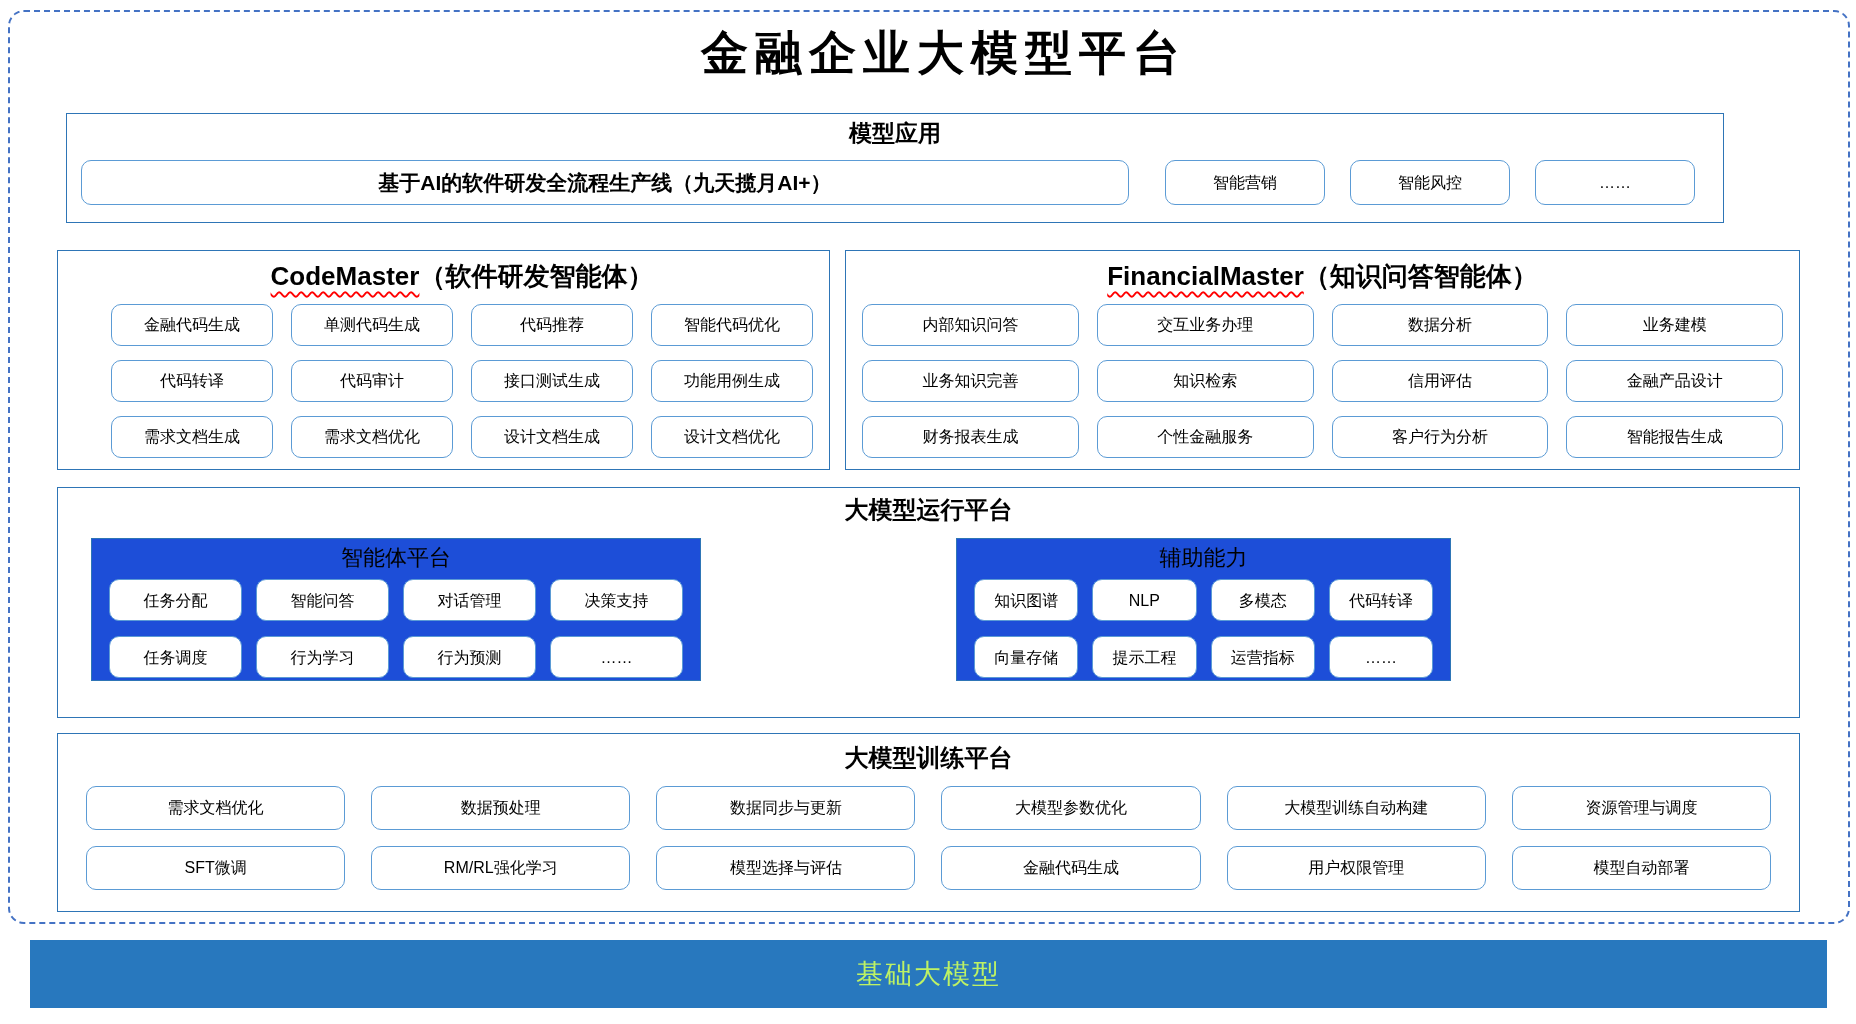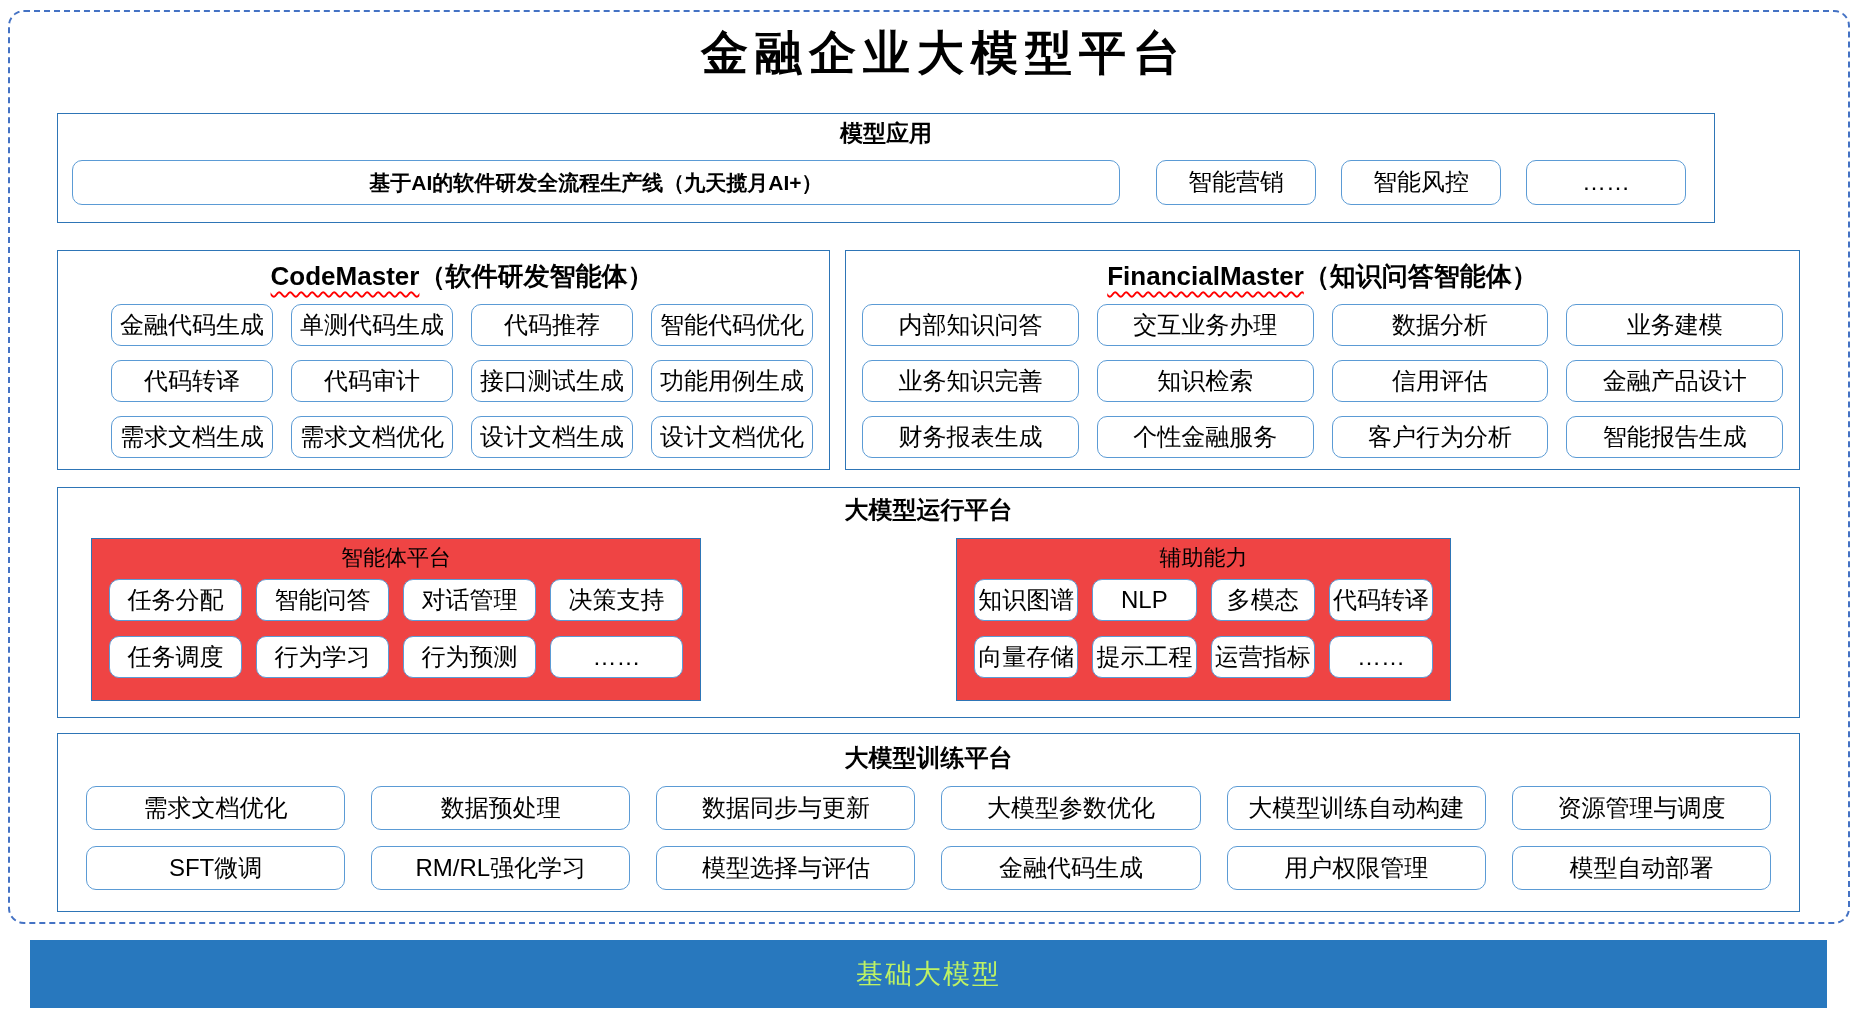--- a/index.html
+++ b/index.html
@@ -24,45 +24,45 @@
   .sec-header{
     width:100%;text-align:center;font-weight:bold;font-size:23px;line-height:1.2;
   }
   .sub-header{
     width:100%;text-align:center;font-weight:normal;font-size:22px;line-height:1.2;
   }
   
   .item{
     border:1.5px solid #5B9BD5;border-radius:10px;background:#fff;
     display:flex;align-items:center;justify-content:center;
-    font-size:24px;line-height:1.1;text-align:center;box-sizing:border-box;
+    font-size:16px;line-height:1.1;text-align:center;box-sizing:border-box;
     white-space:nowrap;overflow:hidden;
   }
   
-  .sec1{left:57px;top:113px;width:1658px;height:110px;}
+  .sec1{left:66px;top:113px;width:1658px;height:110px;}
   .sec1 .sec-header{position:absolute;top:6px;left:0;}
   .sec1 .wide{position:absolute;left:14px;top:46px;width:1048px;height:45px;font-weight:bold;font-size:21px;}
   .sec1 .small1{position:absolute;left:1098px;top:46px;width:160px;height:45px;}
   .sec1 .small2{position:absolute;left:1283px;top:46px;width:160px;height:45px;}
   .sec1 .small3{position:absolute;left:1468px;top:46px;width:160px;height:45px;}
   
   .panel{position:absolute;top:250px;height:220px;border:1.5px solid #2E75B6;background:#fff;box-sizing:border-box;}
   .panel-left{left:57px;width:773px;padding-left:37px;}
   .panel-right{left:845px;width:955px;}
   .panel-title{margin-top:8px;width:100%;text-align:center;font-weight:bold;font-size:26px;}
   .wavy{text-decoration:underline wavy #FF0000;text-decoration-thickness:2px;text-underline-offset:6px;text-decoration-skip-ink:none;}
   .grid4{
     display:grid;grid-template-columns:repeat(4,1fr);
     column-gap:18px;row-gap:14px;padding:10px 16px 0 16px;
   }
   .grid4 .item{height:42px;}
   
   .sec3{left:57px;top:487px;width:1743px;height:231px;}
   .sec3 .sec-header{position:absolute;top:8px;left:0;font-size:24px;}
-  .subbox{position:absolute;top:50px;height:163px;border:1.25px solid #2E75B6;background:#ef4444;box-sizing:border-box;}
+  .subbox{position:absolute;top:50px;height:143px;border:1.25px solid #2E75B6;background:#1d4ed8;box-sizing:border-box;}
   .subbox .sub-header{margin-top:6px;}
   .subbox-left{left:33px;width:610px;}
   .subbox-right{left:898px;width:495px;}
   .subbox .grid4{padding:8px 17px 0 17px;column-gap:14px;row-gap:15px;}
   
   .sec4{left:57px;top:733px;width:1743px;height:179px;}
   .sec4 .sec-header{position:absolute;top:10px;left:0;font-size:24px;}
   .grid6{
     position:absolute;left:0;top:52px;width:100%;box-sizing:border-box;
     display:grid;grid-template-columns:repeat(6,1fr);

